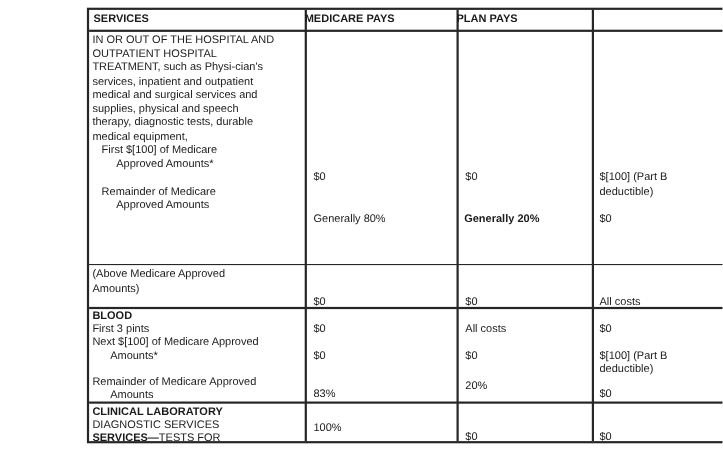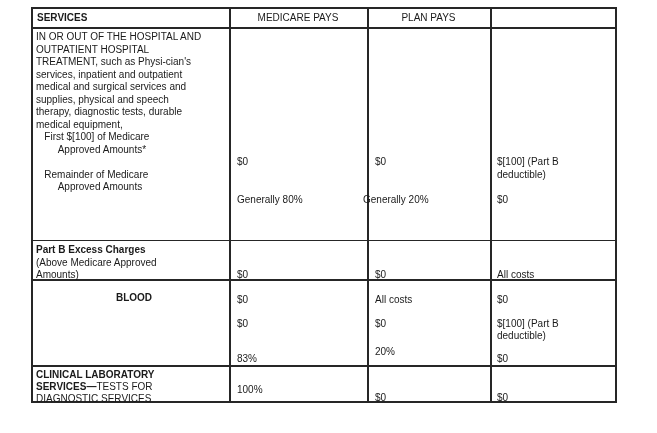--- a/index.html
+++ b/index.html
@@ -2,29 +2,29 @@
 <html><head>
 <meta charset="utf-8">
 <style>
   html,body{margin:0;padding:0;background:#fff;}
   .page{
     position:relative;width:657px;height:433px;background:#ffffff;overflow:hidden;
     font-family:"Liberation Sans","DejaVu Sans",sans-serif;
     font-size:10px;line-height:12.5px;color:#1a1a1a;
     -webkit-font-smoothing:antialiased;
   }
-  .abs{position:absolute;}
+  .abs{position:absolute;margin-left:48px;}
   .b{font-weight:bold;}
   .blk{display:block;}
   .pre{white-space:pre;}
   .lh12{line-height:12px;}
   .frame{border:2px solid #262626;box-sizing:border-box;}
   .vline{width:2px;background:#262626;}
   .hline{background:#262626;}
-  .hdr{font-weight:normal;text-align:center;}
+  .hdr{font-weight:bold;}
 </style>
 </head>
 <body>
 
 <div class="page">
 
   <div class="abs frame" style="left:31px;top:7px;width:586px;height:396px;"></div>
 
   <div class="abs vline" style="left:229px;top:9px;height:392px;"></div>
   <div class="abs vline" style="left:367px;top:9px;height:392px;"></div>
@@ -52,52 +52,57 @@
         Approved Amounts*
 
    Remainder of Medicare
         Approved Amounts</span>
   </div>
   <div class="abs" style="left:237px;top:156px;">$0</div>
   <div class="abs" style="left:375px;top:156px;">$0</div>
   <div class="abs pre" style="left:497px;top:156px;width:118px;">$[100] (Part B
 deductible)</div>
   <div class="abs" style="left:237px;top:194px;">Generally 80%</div>
-  <div class="abs" style="left:363px;top:194px;">Generally 20%</div>
+  <div class="abs" style="left:374px;top:194px;font-weight:bold;">Generally 20%</div>
   <div class="abs" style="left:497px;top:194px;">$0</div>
 
   <div class="abs" style="left:36px;top:244px;width:196px;">
-    <span class="b blk">Part B Excess Charges</span>
     <span class="blk pre">(Above Medicare Approved
 Amounts)</span>
   </div>
   <div class="abs" style="left:237px;top:269px;">$0</div>
   <div class="abs" style="left:375px;top:269px;">$0</div>
   <div class="abs" style="left:497px;top:269px;">All costs</div>
 
-  <div class="abs lh12" style="left:36px;top:292px;width:196px;text-align:center;">
+  <div class="abs lh12" style="left:36px;top:282px;width:196px;">
     <span class="b blk">BLOOD</span>
+    <span class="blk pre">First 3 pints
+Next $[100] of Medicare Approved
+      Amounts*
+
+Remainder of Medicare Approved
+      Amounts</span>
   </div>
   <div class="abs lh12" style="left:237px;top:294px;">$0</div>
   <div class="abs lh12" style="left:375px;top:294px;">All costs</div>
   <div class="abs lh12" style="left:497px;top:294px;">$0</div>
   <div class="abs lh12" style="left:237px;top:318px;">$0</div>
   <div class="abs lh12" style="left:375px;top:318px;">$0</div>
   <div class="abs pre lh12" style="left:497px;top:318px;width:118px;">$[100] (Part B
 deductible)</div>
   <div class="abs lh12" style="left:237px;top:353px;">83%</div>
   <div class="abs lh12" style="left:375px;top:346px;">20%</div>
   <div class="abs lh12" style="left:497px;top:353px;">$0</div>
 
   <div class="abs lh12" style="left:36px;top:369px;width:196px;">
     <div>
       <span class="b">CLINICAL LABORATORY</span>
     </div>
+    <div>DIAGNOSTIC SERVICES</div>
     <div>
       <span class="b">SERVICES—</span><span>TESTS FOR</span>
     </div>
-    <div>DIAGNOSTIC SERVICES</div>
   </div>
   <div class="abs lh12" style="left:237px;top:384px;">100%</div>
   <div class="abs lh12" style="left:375px;top:392px;">$0</div>
   <div class="abs lh12" style="left:497px;top:392px;">$0</div>
 
 </div>
 
 </body></html>

